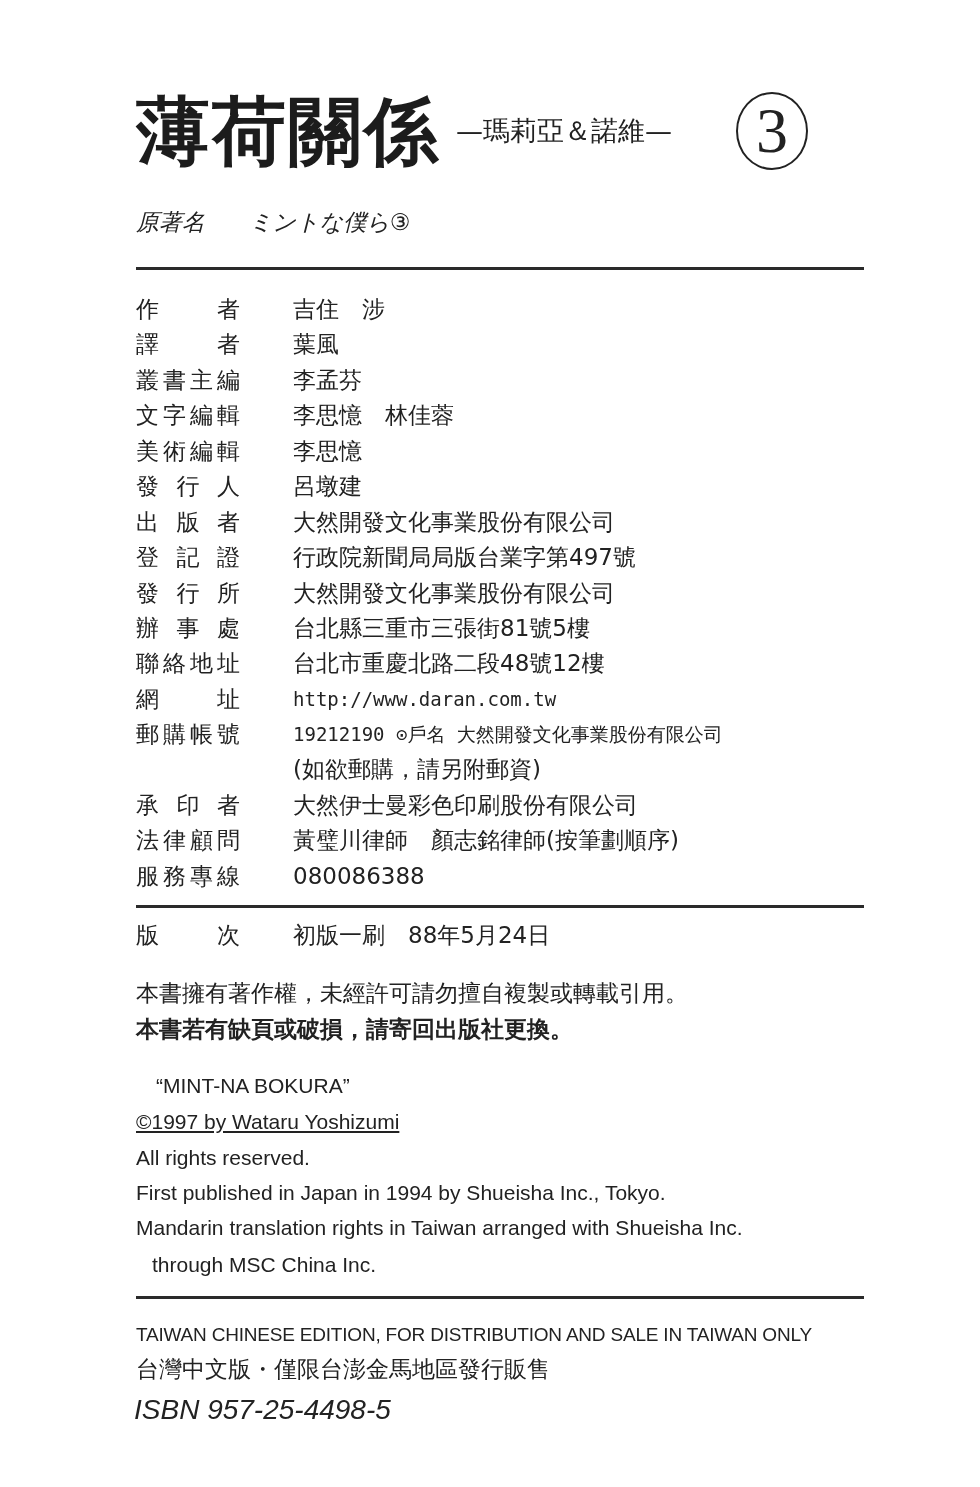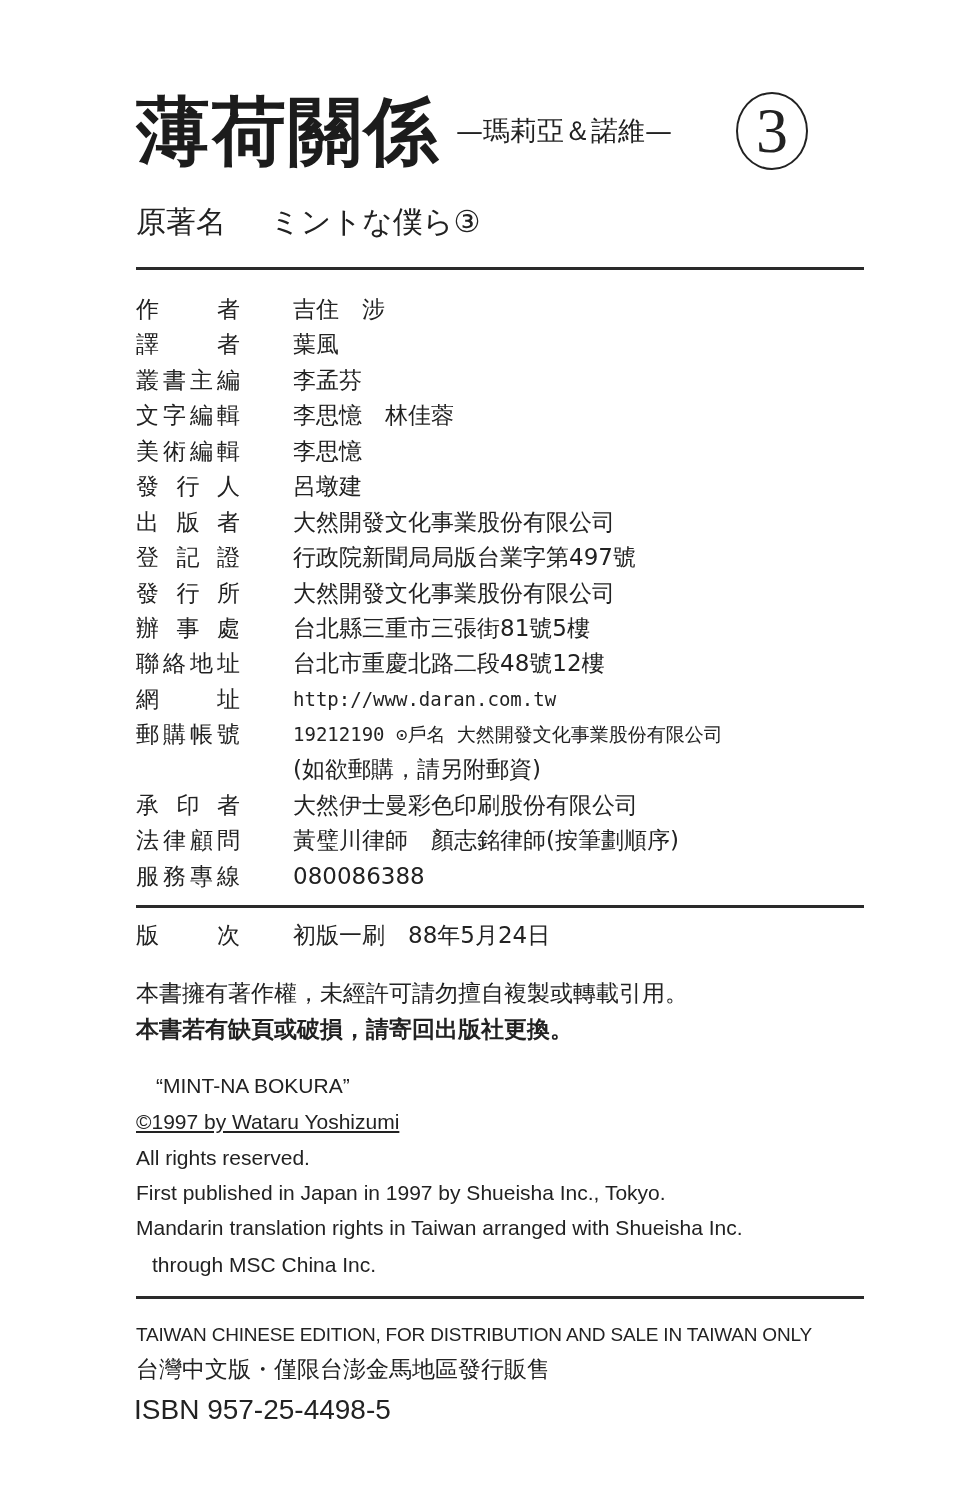--- a/index.html
+++ b/index.html
@@ -20,42 +20,42 @@
   }
   .vol-circle {
     left: 736px; top: 92px; width: 72px; height: 78px;
     border: 2.5px solid #222; border-radius: 50%;
     box-sizing: border-box;
     display: flex; align-items: center; justify-content: center;
     font-family: "Liberation Serif", "DejaVu Serif", serif;
     font-size: 64px; line-height: 1; color: #222;
   }
   .orig-title {
-    left: 136px; top: 200px; font-size: 30px; line-height: 44px; color: #222;
+    left: 136px; top: 200px; font-size: 23px; line-height: 44px; color: #222; font-style: italic;
   }
   .orig-title .gap { display: inline-block; width: 44px; }
   .rule {
     left: 136px; width: 728px; height: 3px; background: #2a2a2a;
   }
   .row {
     left: 136px; height: 36px; font-size: 23px; line-height: 34px; color: #222;
   }
   .row .lbl {
     position: absolute; left: 0; width: 104px;
     display: flex; justify-content: space-between;
   }
   .row .val { position: absolute; left: 157px; white-space: nowrap; }
   .mono { font-family: "DejaVu Sans Mono", "Liberation Mono", monospace; font-size: 19px; }
   .cn-notice { left: 136px; font-size: 23px; line-height: 34px; color: #222; }
   .en {
     left: 136px; font-family: "Liberation Sans", "DejaVu Sans", sans-serif;
     font-size: 21px; line-height: 30px; color: #222; white-space: nowrap;
   }
   .en-small { font-size: 19px; letter-spacing: -0.2px; }
-  .isbn { font-size: 28px; line-height: 36px; }
+  .isbn { font-size: 28px; line-height: 36px; font-style: italic; }
 </style>
 </head>
 <body>
 
 <div class="abs title-main">薄荷關係</div>
 <div class="abs title-sub">—瑪莉亞＆諾維—</div>
 <div class="abs vol-circle">
   <span>3</span>
 </div>
 <div class="abs orig-title">
@@ -212,21 +212,21 @@
   </div>
   <div class="val">初版一刷　88年5月24日</div>
 </div>
 
 <div class="abs cn-notice" style="top:976px;">本書擁有著作權，未經許可請勿擅自複製或轉載引用。</div>
 <div class="abs cn-notice" style="top:1012px;font-weight:bold;">本書若有缺頁或破損，請寄回出版社更換。</div>
 
 <div class="abs en" style="top:1071px; left:156px;">“MINT-NA BOKURA”</div>
 <div class="abs en" style="top:1107px;text-decoration:underline;">©1997 by Wataru Yoshizumi</div>
 <div class="abs en" style="top:1143px;">All rights reserved.</div>
-<div class="abs en" style="top:1178px;">First published in Japan in 1997 by Shueisha Inc., Tokyo.</div>
+<div class="abs en" style="top:1178px;">First published in Japan in 1994 by Shueisha Inc., Tokyo.</div>
 <div class="abs en" style="top:1213px;">Mandarin translation rights in Taiwan arranged with Shueisha Inc.</div>
 <div class="abs en" style="top:1250px;margin-left:16px;">through MSC China Inc.</div>
 
 <div class="abs rule" style="top:1296px;"></div>
 
 <div class="abs en en-small" style="top:1320px;">TAIWAN CHINESE EDITION, FOR DISTRIBUTION AND SALE IN TAIWAN ONLY</div>
 <div class="abs cn-notice" style="top:1352px;text-align:center;">台灣中文版・僅限台澎金馬地區發行販售</div>
 <div class="abs en isbn" style="top:1392px; left:134px;">ISBN 957-25-4498-5</div>
 
 </body></html>

